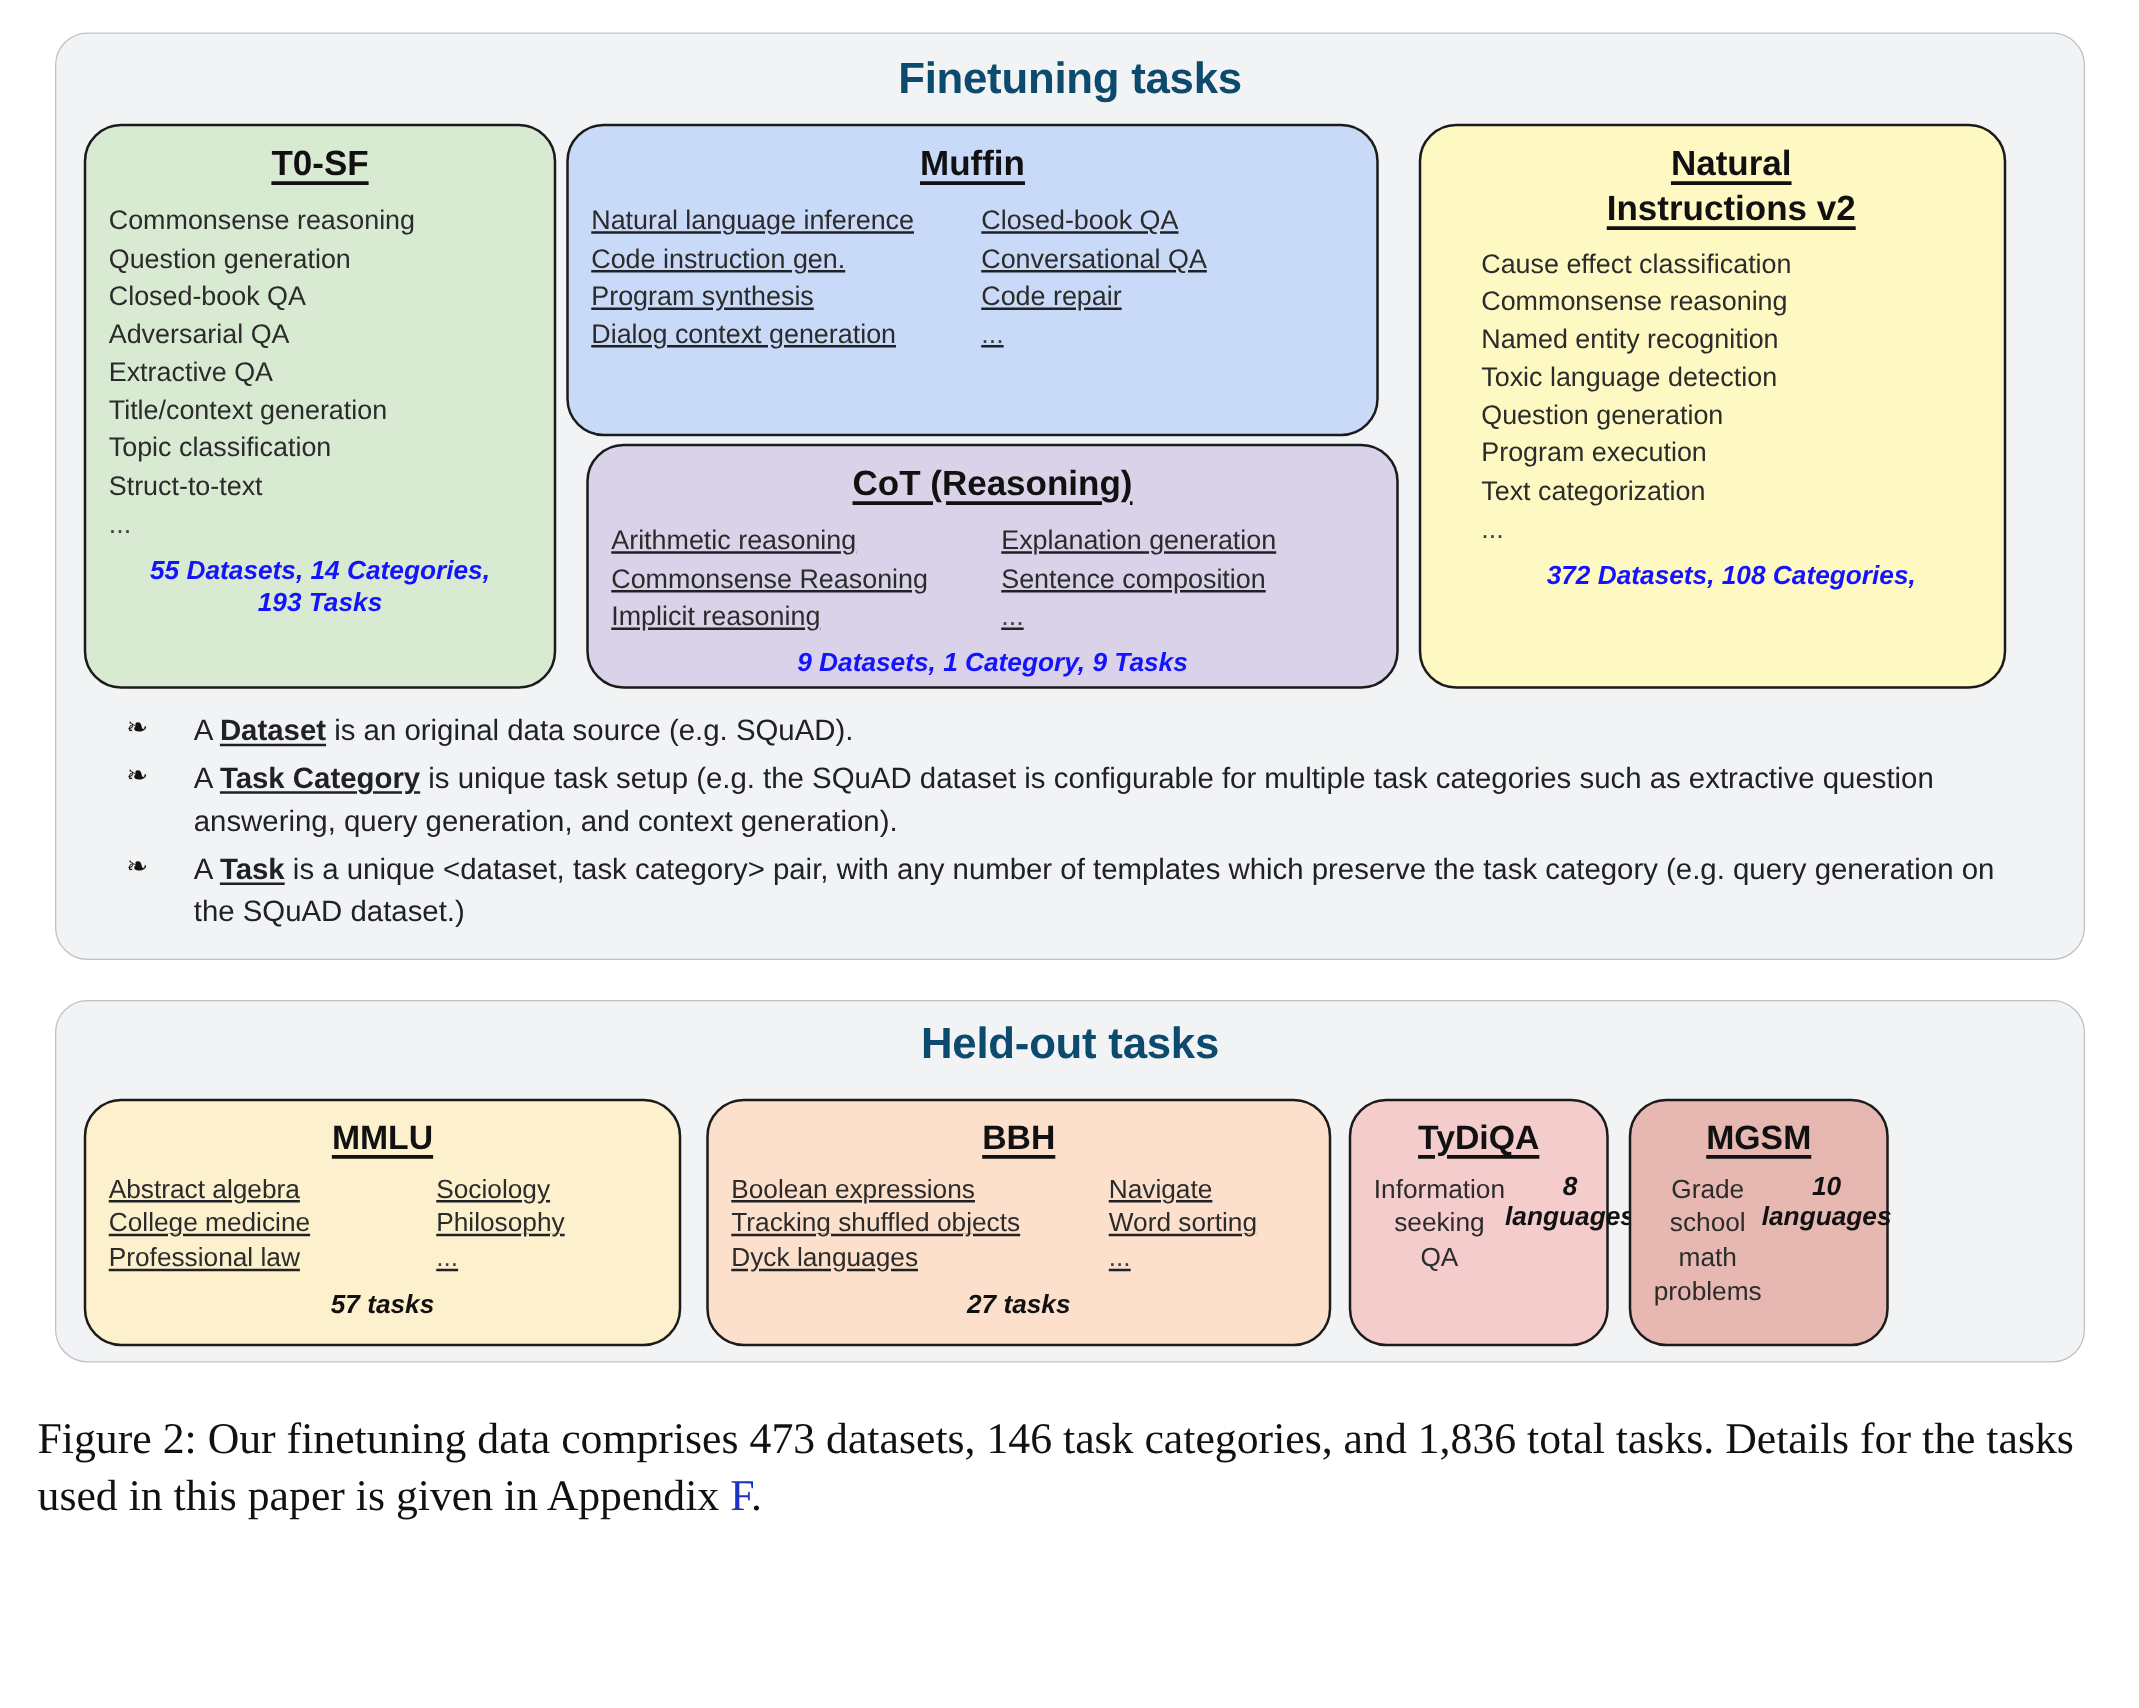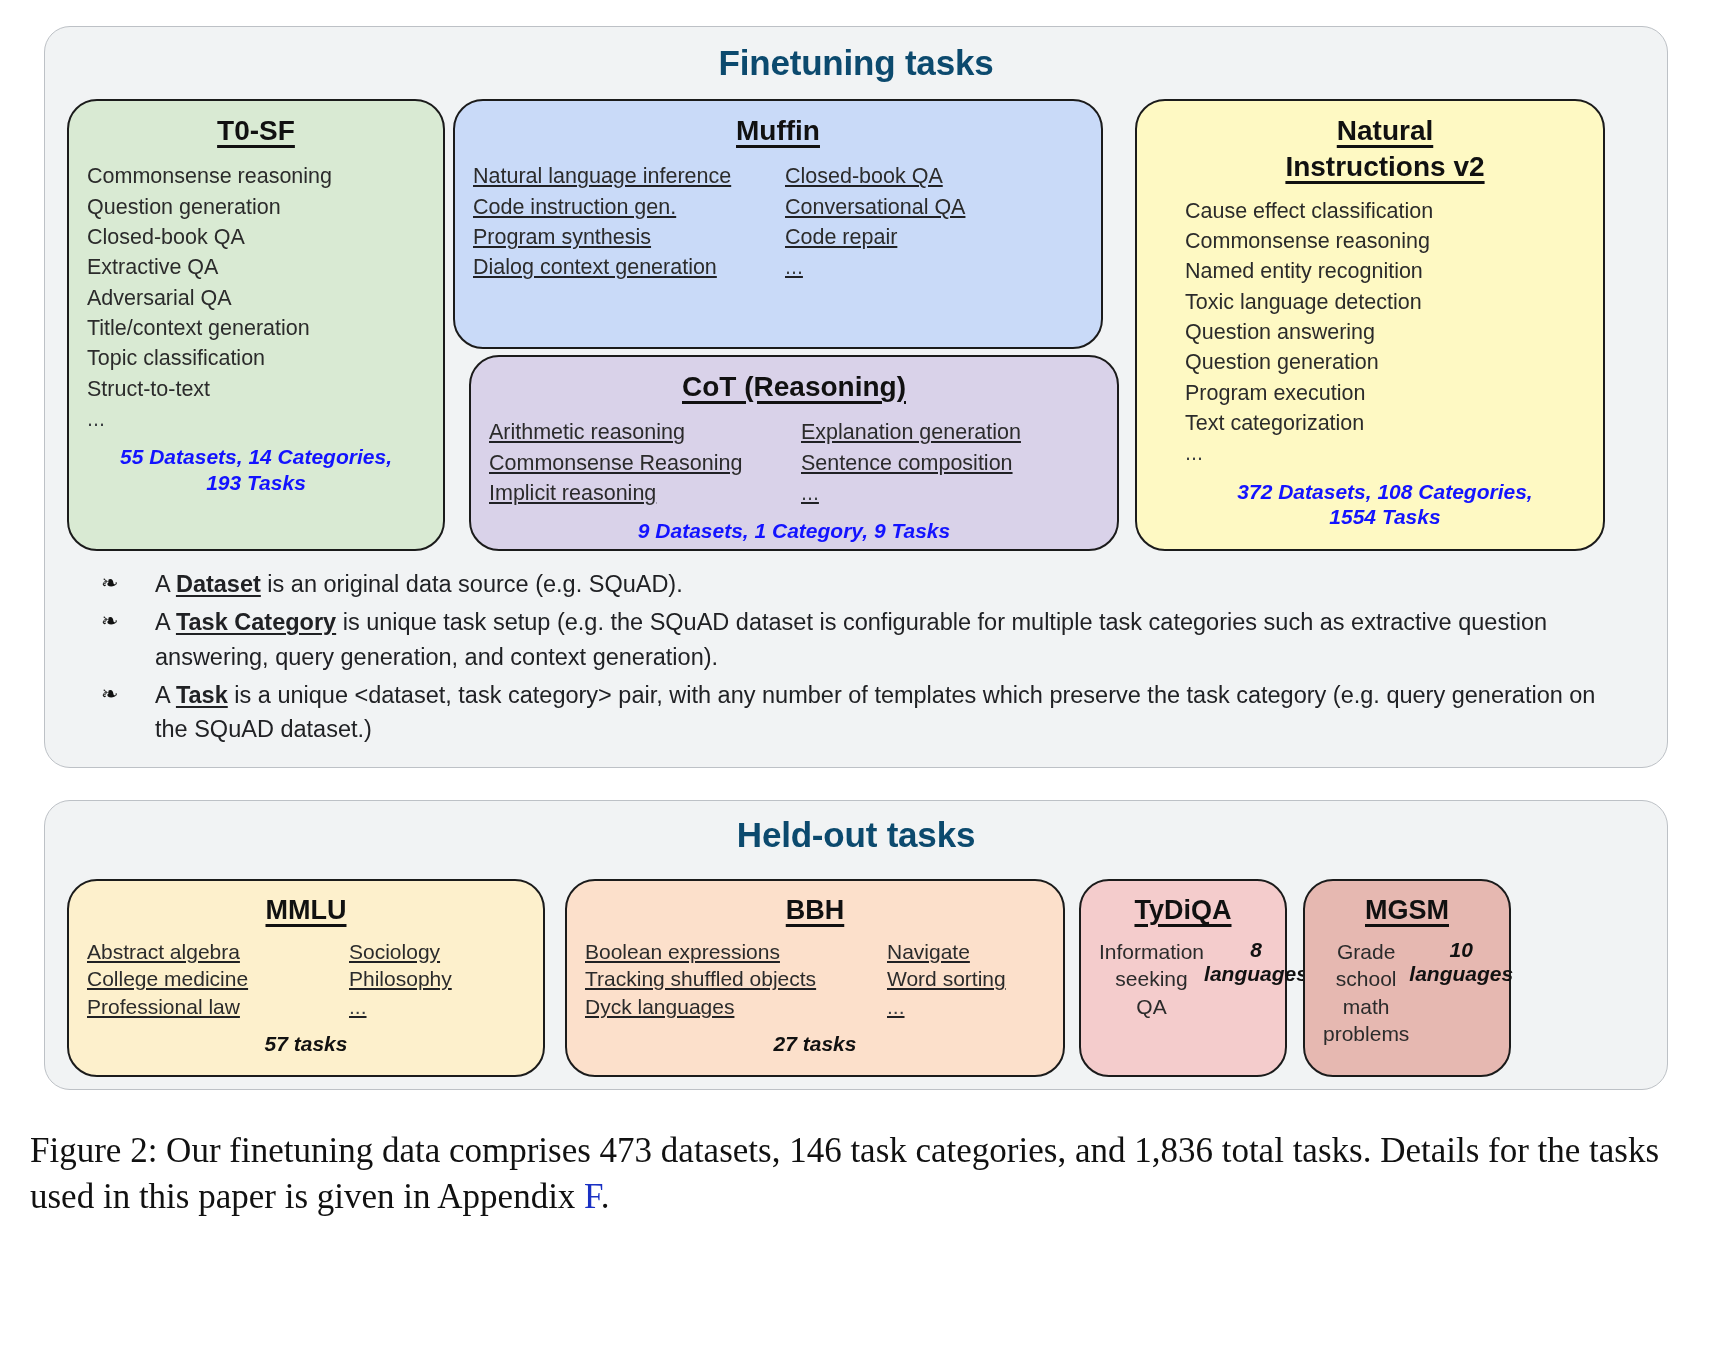--- a/index.html
+++ b/index.html
@@ -236,22 +236,22 @@
 
   <div class="panel" id="finetuning-panel">
     <div class="panel-title">Finetuning tasks</div>
 
     <div class="card" id="card-t0sf">
       <div class="card-title">T0-SF</div>
       <ul class="item-list">
         <li>Commonsense reasoning</li>
         <li>Question generation</li>
         <li>Closed-book QA</li>
+        <li>Adversarial QA</li>
         <li>Extractive QA</li>
-        <li>Adversarial QA</li>
         <li>Title/context generation</li>
         <li>Topic classification</li>
         <li>Struct-to-text</li>
         <li class="ellipsis-row">...</li>
       </ul>
       <div class="stats">
         <div>55 Datasets, 14 Categories,</div>
         <div>193 Tasks</div>
       </div>
     </div>
@@ -294,29 +294,27 @@
     <div class="card" id="card-ni">
       <div class="card-title two-line">
         <div>Natural</div>
         <div>Instructions v2</div>
       </div>
       <ul class="item-list">
         <li>Cause effect classification</li>
         <li>Commonsense reasoning</li>
         <li>Named entity recognition</li>
         <li>Toxic language detection</li>
-        <li>Question answering</li>
         <li>Question generation</li>
         <li>Program execution</li>
         <li>Text categorization</li>
         <li class="ellipsis-row">...</li>
       </ul>
       <div class="stats">
         <div>372 Datasets, 108 Categories,</div>
-        <div>1554 Tasks</div>
       </div>
     </div>
 
     <div id="definitions">
       <div class="def-row">
         <div class="def-bullet">❧</div>
         <div class="def-text"><span>A </span><b>Dataset</b><span> is an original data source (e.g. SQuAD).</span></div>
       </div>
       <div class="def-row">
         <div class="def-bullet">❧</div>

